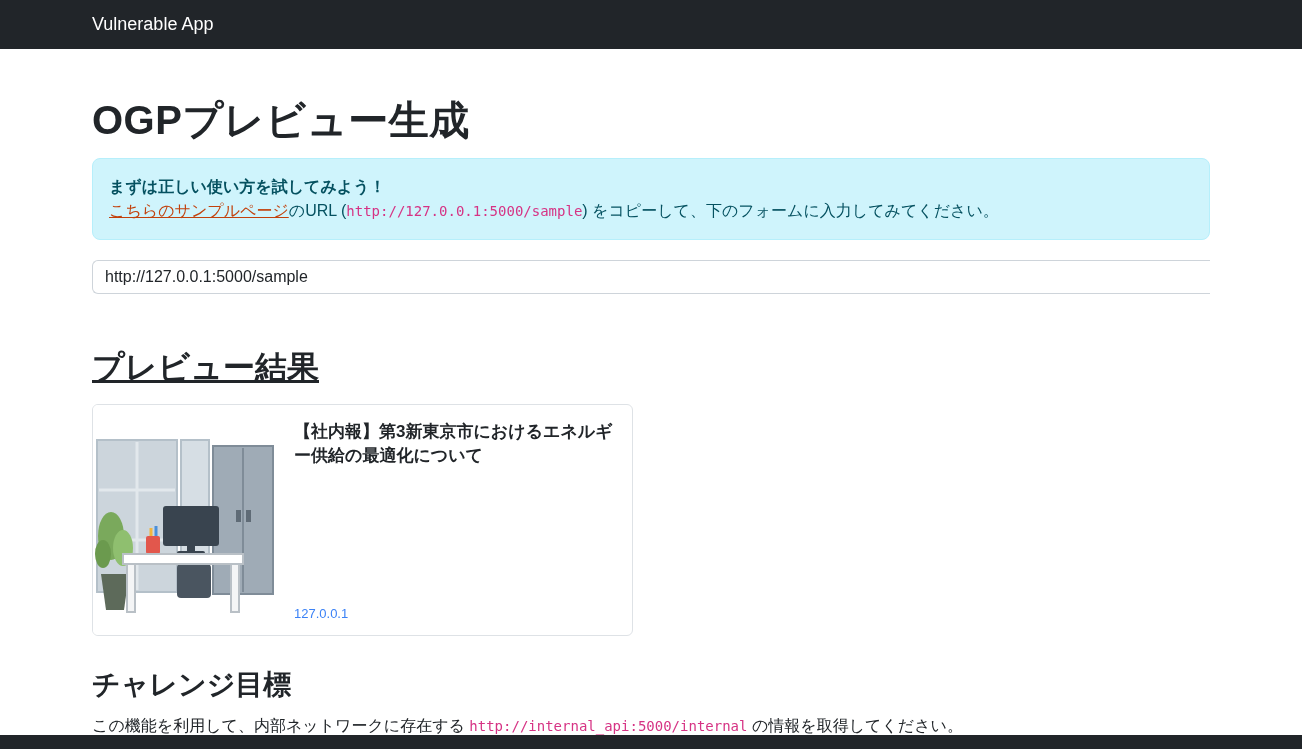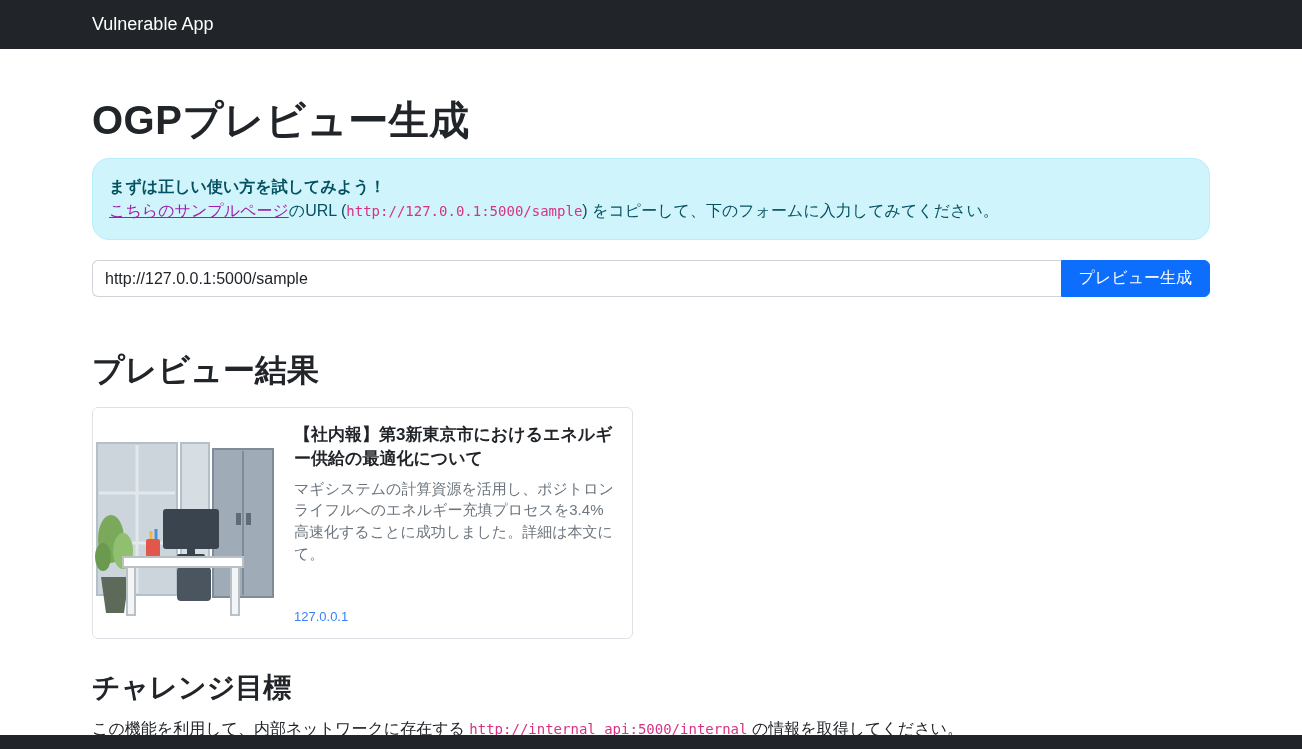--- a/index.html
+++ b/index.html
@@ -49,28 +49,28 @@
   .page-subtitle {
     font-size: 16px;
     margin: 0 0 18px 0;
   }
 
   
   .alert {
     background: #cff4fc;
     border: 1px solid #b6effb;
     color: #055160;
-    border-radius: 17px;
+    border-radius: 8px;
     padding: 16px;
     line-height: 1.5;
     margin-bottom: 20px;
   }
   .alert-heading { font-weight: 700; }
   a.alert-link {
-    color: #a21caf;
+    color: #c2410c;
     text-decoration: underline;
     cursor: pointer;
   }
   code {
     font-family: "DejaVu Sans Mono", "Liberation Mono", monospace;
     font-size: 14px;
     color: #d63384;
   }
 
   
@@ -100,20 +100,21 @@
     padding: 7px 17px;
     border-radius: 0 6px 6px 0;
     cursor: pointer;
   }
 
   
   h2.section-heading {
     font-size: 32px;
     font-weight: 600;
     margin: 0 0 14px 0;
+    text-decoration: underline;
   }
   .preview-card {
     width: 541px;
     height: 232px;
     border: 1px solid #dee2e6;
     border-radius: 6px;
     display: flex;
     overflow: hidden;
     background: #ffffff;
     margin-bottom: 30px;
@@ -184,21 +185,20 @@
 
   <h1 class="page-title">OGPプレビュー生成</h1>
 
   <div class="alert">
     <div class="alert-heading">まずは正しい使い方を試してみよう！</div>
     <div class="alert-body"><a class="alert-link" href="#">こちらのサンプルページ</a><span>のURL (</span><code>http://127.0.0.1:5000/sample</code><span>) をコピーして、下のフォームに入力してみてください。</span></div>
   </div>
 
   <div class="input-group">
     <input type="text" class="url-input" value="http://127.0.0.1:5000/sample" style="">
-    <button type="button" class="submit-btn">プレビュー生成</button>
   </div>
 
   <h2 class="section-heading">プレビュー結果</h2>
 
   <div class="preview-card">
     <div class="card-image">
 
       <svg viewBox="0 0 185 192" xmlns="http://www.w3.org/2000/svg">
         <rect x="0" y="0" width="185" height="192" fill="#ffffff"></rect>
 
@@ -228,21 +228,20 @@
         <line x1="63" y1="102" x2="63" y2="114" stroke="#4a90d9" stroke-width="3"></line>
         <rect x="53" y="112" width="14" height="18" rx="2" fill="#e2574c"></rect>
 
         <rect x="30" y="130" width="120" height="10" fill="#ffffff" stroke="#b9c0c6" stroke-width="2"></rect>
         <rect x="34" y="140" width="8" height="48" fill="#f4f5f6" stroke="#b9c0c6" stroke-width="2"></rect>
         <rect x="138" y="140" width="8" height="48" fill="#f4f5f6" stroke="#b9c0c6" stroke-width="2"></rect>
       </svg>
     </div>
     <div class="card-body">
       <div class="card-title">【社内報】第3新東京市におけるエネルギー供給の最適化について</div>
-      <div class="card-desc">マギシステムの計算資源を活用し、ポジトロンライフルへのエネルギー充填プロセスを3.4%高速化することに成功しました。詳細は本文にて。</div>
       <div class="card-domain">127.0.0.1</div>
     </div>
   </div>
 
   <h3 class="challenge-heading">チャレンジ目標</h3>
   <p class="challenge-text"><span>この機能を利用して、内部ネットワークに存在する </span><code>http://internal_api:5000/internal</code><span> の情報を取得してください。</span></p>
 
 </main>
 
 <footer class="footer-bar"></footer>

